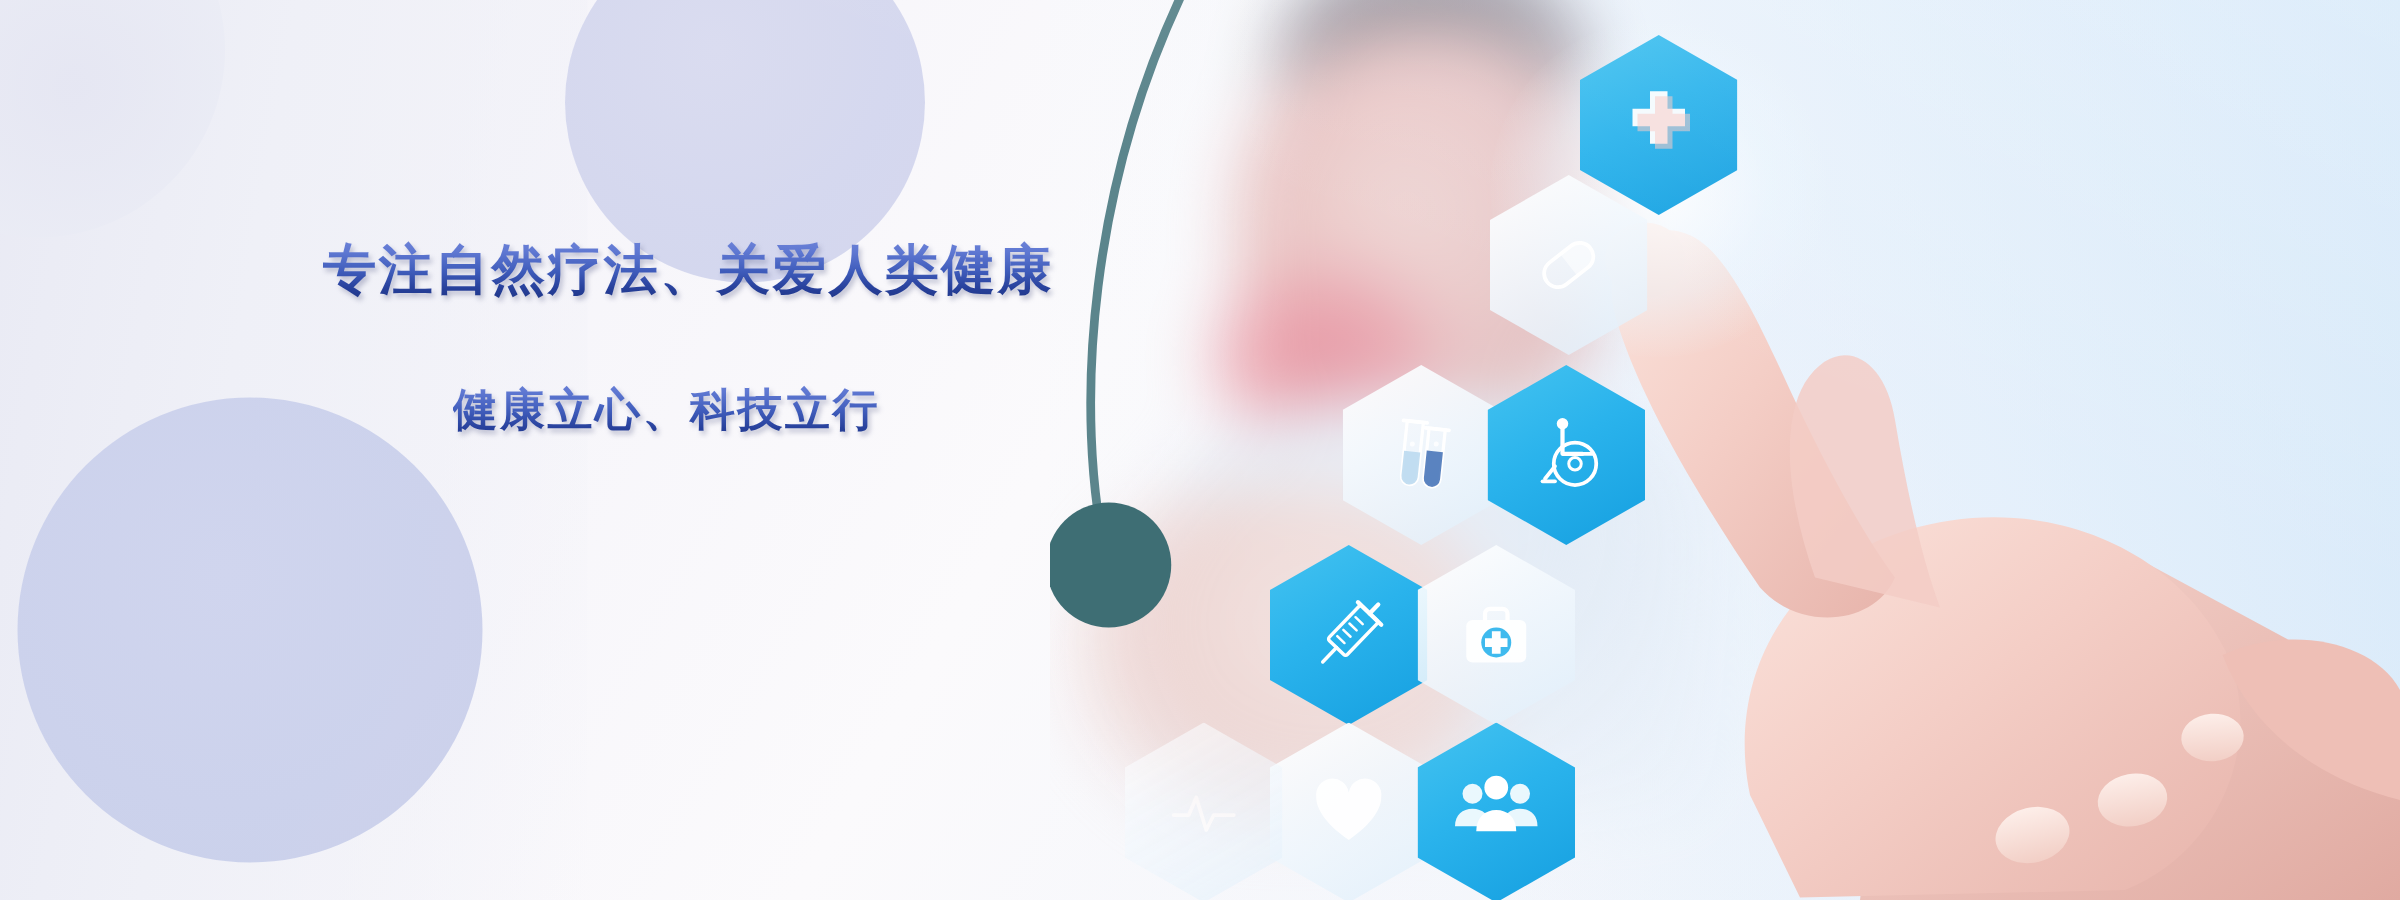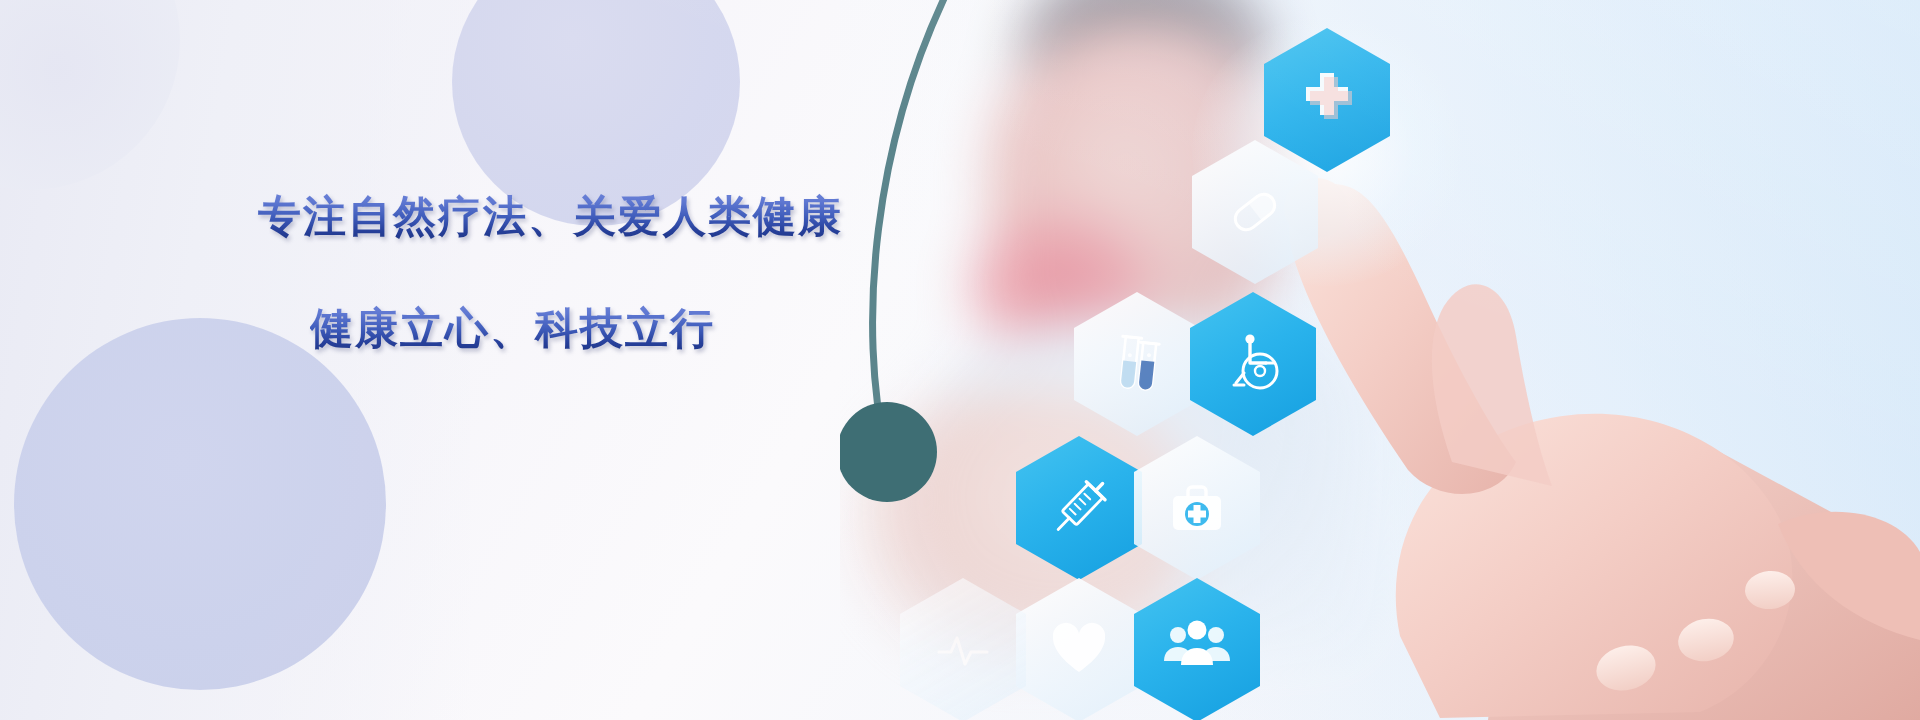--- a/index.html
+++ b/index.html
@@ -59,21 +59,21 @@
     letter-spacing:2px;
     white-space:nowrap;
     background-image:linear-gradient(180deg,#6f84d8 0%,#5f78d2 22%,#3f5cbb 52%,#27409b 78%,#1d3483 100%);
     -webkit-background-clip:text;
     background-clip:text;
     color:transparent;
     -webkit-text-fill-color:transparent;
     filter:drop-shadow(2px 3px 2px rgba(120,125,160,.45));
   }
   #headline-line-1 { font-size:43px; line-height:52px; }
-  #headline-line-2 { font-size:43px; line-height:52px; margin-top:60px; margin-left:52px; }
+  #headline-line-2 { font-size:36px; line-height:52px; margin-top:60px; margin-left:104px; }
 
   
   #photo-area {
     position:absolute;
     left:840px; top:0; width:1080px; height:720px;
     overflow:hidden;
   }
 
   
   #person-blur {

